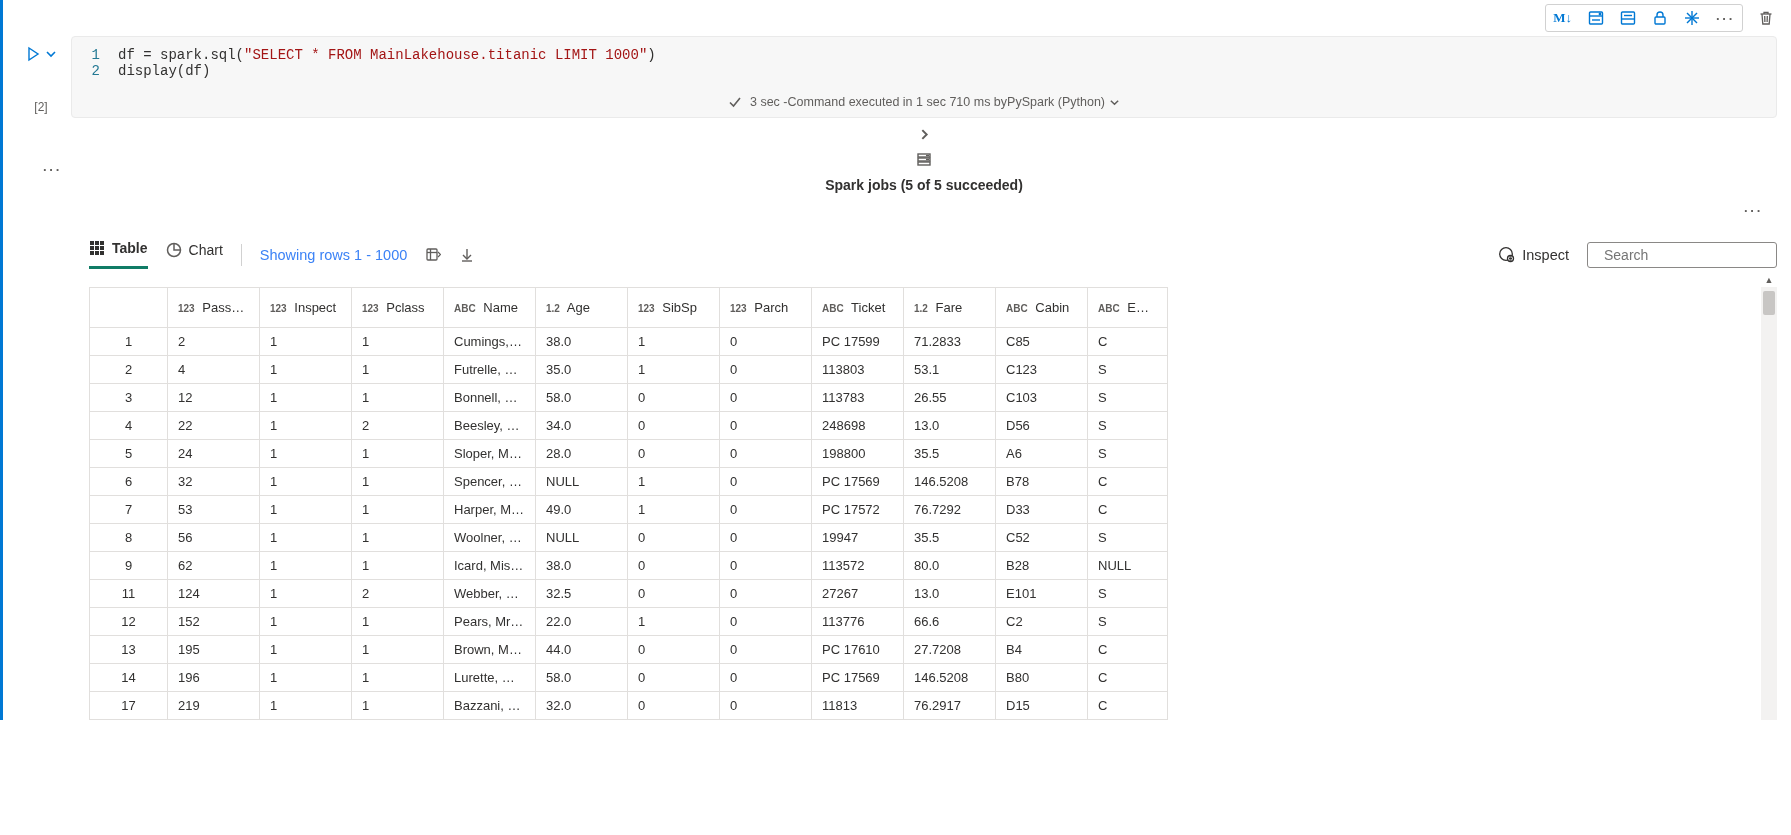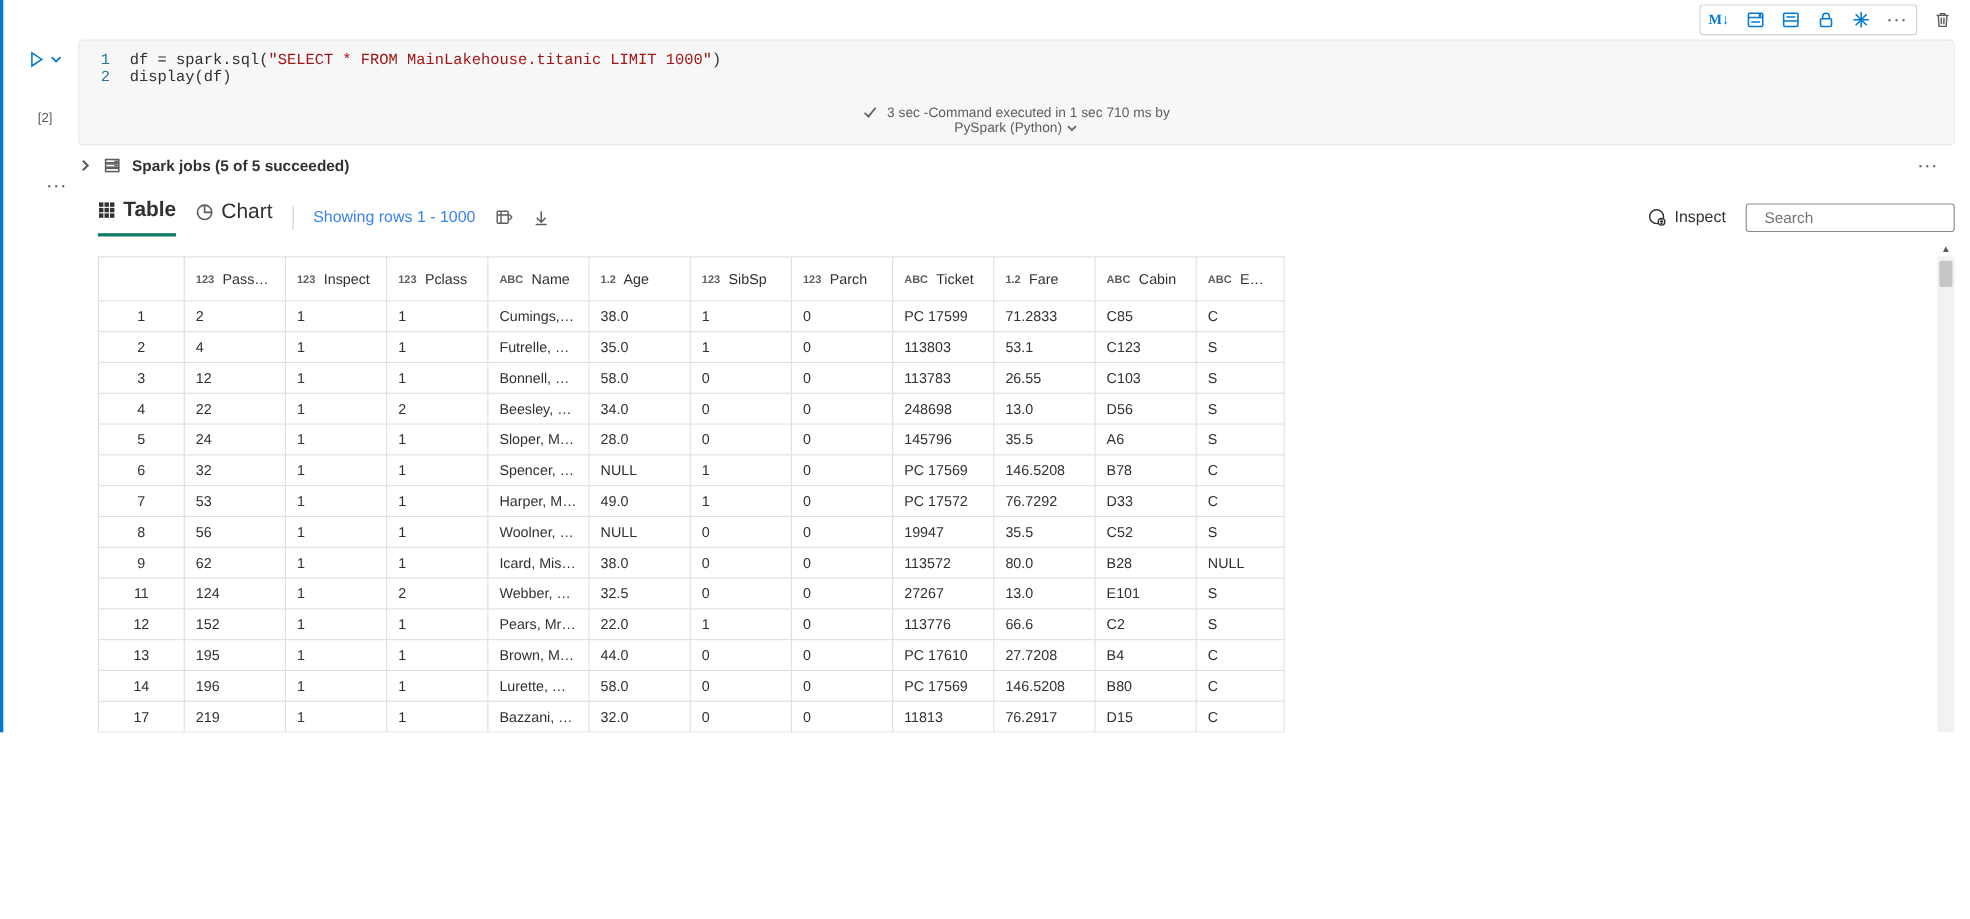--- a/index.html
+++ b/index.html
@@ -40,43 +40,43 @@
 }
 .code-lines { padding: 10px 0; font-family: Consolas, "Courier New", monospace; font-size: 14px; }
 .code-line { display: flex; }
 .lineno { width: 46px; text-align: right; color: #237893; padding-right: 18px; user-select: none; }
 .codetxt { flex: 1; white-space: pre; }
 .tok-kw1 { color: #323130; }
 .tok-str { color: #a31515; }
 
 .status-row {
   display: flex; align-items: center; padding: 6px 12px 8px 12px;
-  font-size: 12.5px; color: #605e5c; justify-content: space-between; flex-direction: column;
+  font-size: 12.5px; color: #605e5c; justify-content: center;
 }
 .status-left { display: flex; align-items: center; gap: 8px; }
 .check { color: #605e5c; }
 .lang-sel { display: flex; align-items: center; gap: 4px; cursor: pointer; }
 
 
 .cell-more { position: absolute; left: 40px; top: 162px; color: #605e5c; cursor: pointer; letter-spacing: 2px; font-weight: bold; }
 
 
 .output-area { padding-left: 60px; padding-right: 14px; }
-.spark-row { display: flex; align-items: center; gap: 10px; padding: 10px 0 12px 0; }
+.spark-row { display: flex; align-items: center; gap: 10px; padding: 10px 0 12px 0; flex-direction: column; }
 .spark-row .chev { cursor: pointer; }
 .spark-row .sj-icon { color: #605e5c; }
 .spark-row .sj-text { font-weight: 600; font-size: 14px; color: #323130; }
 .spark-more { margin-left: auto; margin-right: 14px; letter-spacing: 2px; font-weight: bold; color: #605e5c; cursor: pointer; }
 
 
 .view-toolbar {
   display: flex; align-items: center; gap: 18px; padding: 10px 0 0 18px;
   border-bottom: none;
 }
-.vt-item { display: flex; align-items: center; gap: 7px; cursor: pointer; font-size: 19px; color: #323130; padding-bottom: 10px; }
+.vt-item { display: flex; align-items: center; gap: 7px; cursor: pointer; font-size: 14px; color: #323130; padding-bottom: 10px; }
 .vt-item.active { border-bottom: 3px solid #107c66; font-weight: 600; }
 .vt-sep { width: 1px; height: 22px; background: #d1d1d1; }
 .vt-text { font-size: 14.5px; color: #3b82f6; }
 .vt-icon { color: #605e5c; cursor: pointer; }
 .vt-spacer { flex: 1; }
 .inspect { display: flex; align-items: center; gap: 7px; font-size: 14.5px; cursor: pointer; }
 .search-box {
   display: flex; border: 1px solid #8a8886;
   border-radius: 3px; padding: 4px 8px; gap: 8px; width: 190px;
 }
@@ -382,21 +382,21 @@
             </tr>
             <tr>
               <td class="rownum">5</td>
               <td class="col-w-pass">24</td>
               <td class="col-w-surv">1</td>
               <td class="col-w-pcl">1</td>
               <td class="col-w-name">Sloper, Mr. ...</td>
               <td class="col-w-age">28.0</td>
               <td class="col-w-sib">0</td>
               <td class="col-w-par">0</td>
-              <td class="col-w-tic">145796</td>
+              <td class="col-w-tic">198800</td>
               <td class="col-w-far">35.5</td>
               <td class="col-w-cab">A6</td>
               <td class="col-w-emb">S</td>
             </tr>
             <tr>
               <td class="rownum">6</td>
               <td class="col-w-pass">32</td>
               <td class="col-w-surv">1</td>
               <td class="col-w-pcl">1</td>
               <td class="col-w-name">Spencer, Mr...</td>

